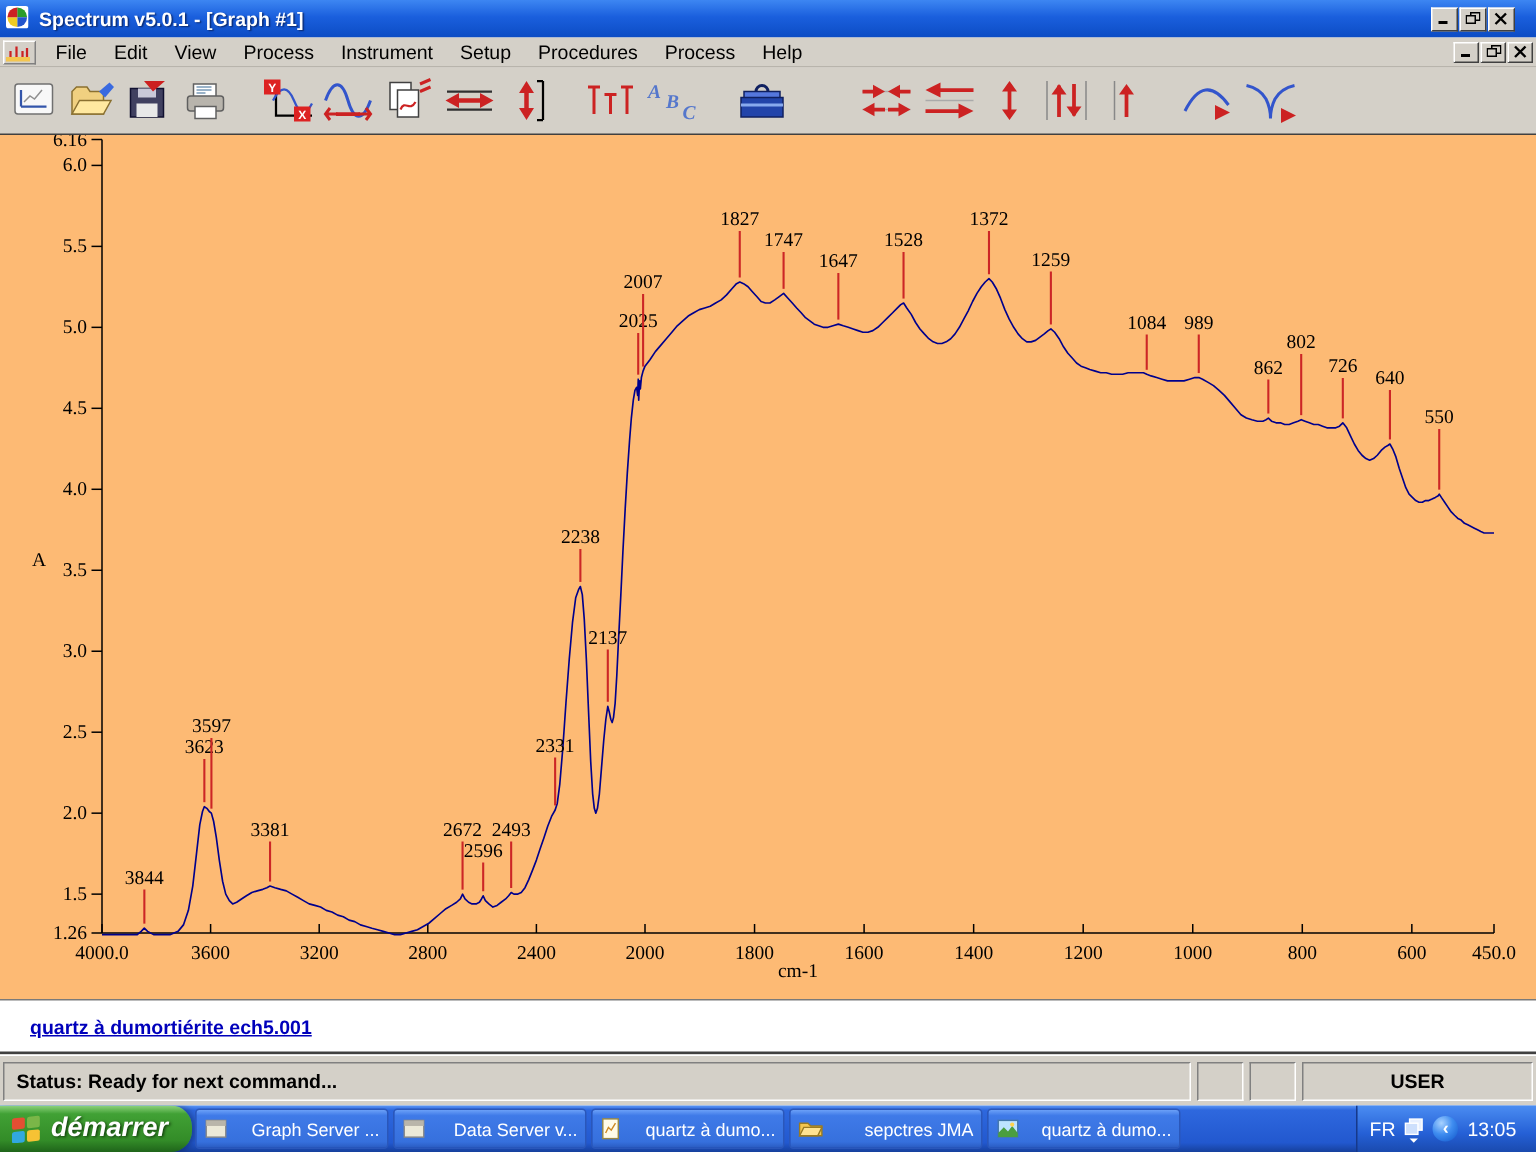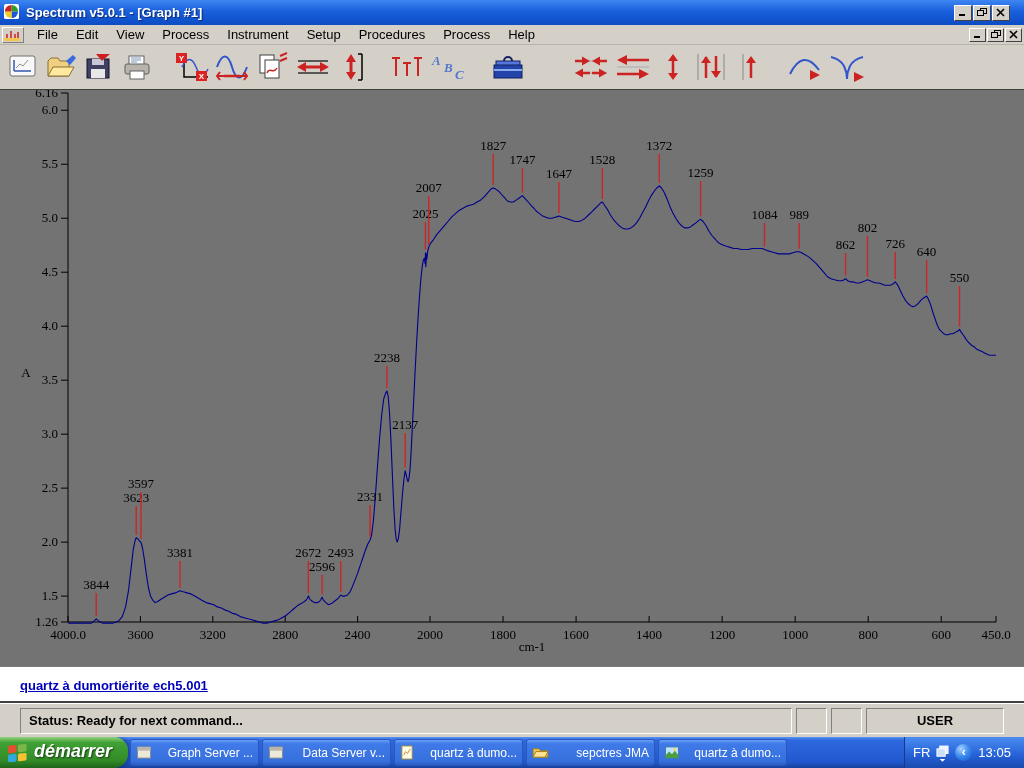--- a/index.html
+++ b/index.html
@@ -52,46 +52,46 @@
   }
   .tool-btn {
     height:40px; min-width:38px; padding:1px 2px;
     background:transparent; border:1px solid transparent;
     display:inline-flex; align-items:center; justify-content:center;
   }
   .tool-btn.g { margin-left:16px; }
   .tool-btn.glg { margin-left:42px; }
 
   
-  .chart-area { height:576px; flex:0 0 576px; background:#737373; position:relative; }
+  .chart-area { height:576px; flex:0 0 576px; background:#fdba74; position:relative; }
   .chart-area svg { position:absolute; left:0; top:0; }
 
   
   .legend-panel {
     height:37px; flex:0 0 37px; background:#fff;
     border-top:1px solid #7a7a7a; border-bottom:2px solid #404040;
     padding:9px 0 0 20px;
   }
   .legend-link {
     color:#0000bb; font-weight:bold; font-size:13px;
     text-decoration:underline; cursor:pointer; white-space:nowrap;
   }
 
   
   .statusbar {
     height:34px; flex:0 0 34px; background:#d4d0c8; border-top:1px solid #ffffff;
-    display:flex; align-items:center; padding:0 20px; gap:4px;
+    display:flex; align-items:center; padding:0 2px; gap:4px;
   }
   .status-cell {
     height:26px; border:1px solid; border-color:#808080 #ffffff #ffffff #808080;
     background:#d4d0c8;
   }
   .status-main { flex:1; font-weight:bold; font-size:13px; padding:4px 8px; white-space:nowrap; overflow:hidden; }
   .cell-sm { width:31px; }
-  .cell-user { width:138px; text-align:center; font-weight:bold; font-size:13px; padding-top:4px; }
+  .cell-user { width:154px; text-align:center; font-weight:bold; font-size:13px; padding-top:4px; }
 
   
   .taskbar {
     height:31px; flex:0 0 31px;
     background:linear-gradient(180deg,#5a95f5 0%,#2e68de 10%,#2258cf 80%,#16409c 100%);
     display:flex; align-items:stretch; overflow:hidden;
   }
   .start-btn {
     flex:0 0 127px; border:none; cursor:pointer;
     background:linear-gradient(180deg,#8fd37f 0%,#41a135 18%,#338c28 75%,#1f641a 100%);

